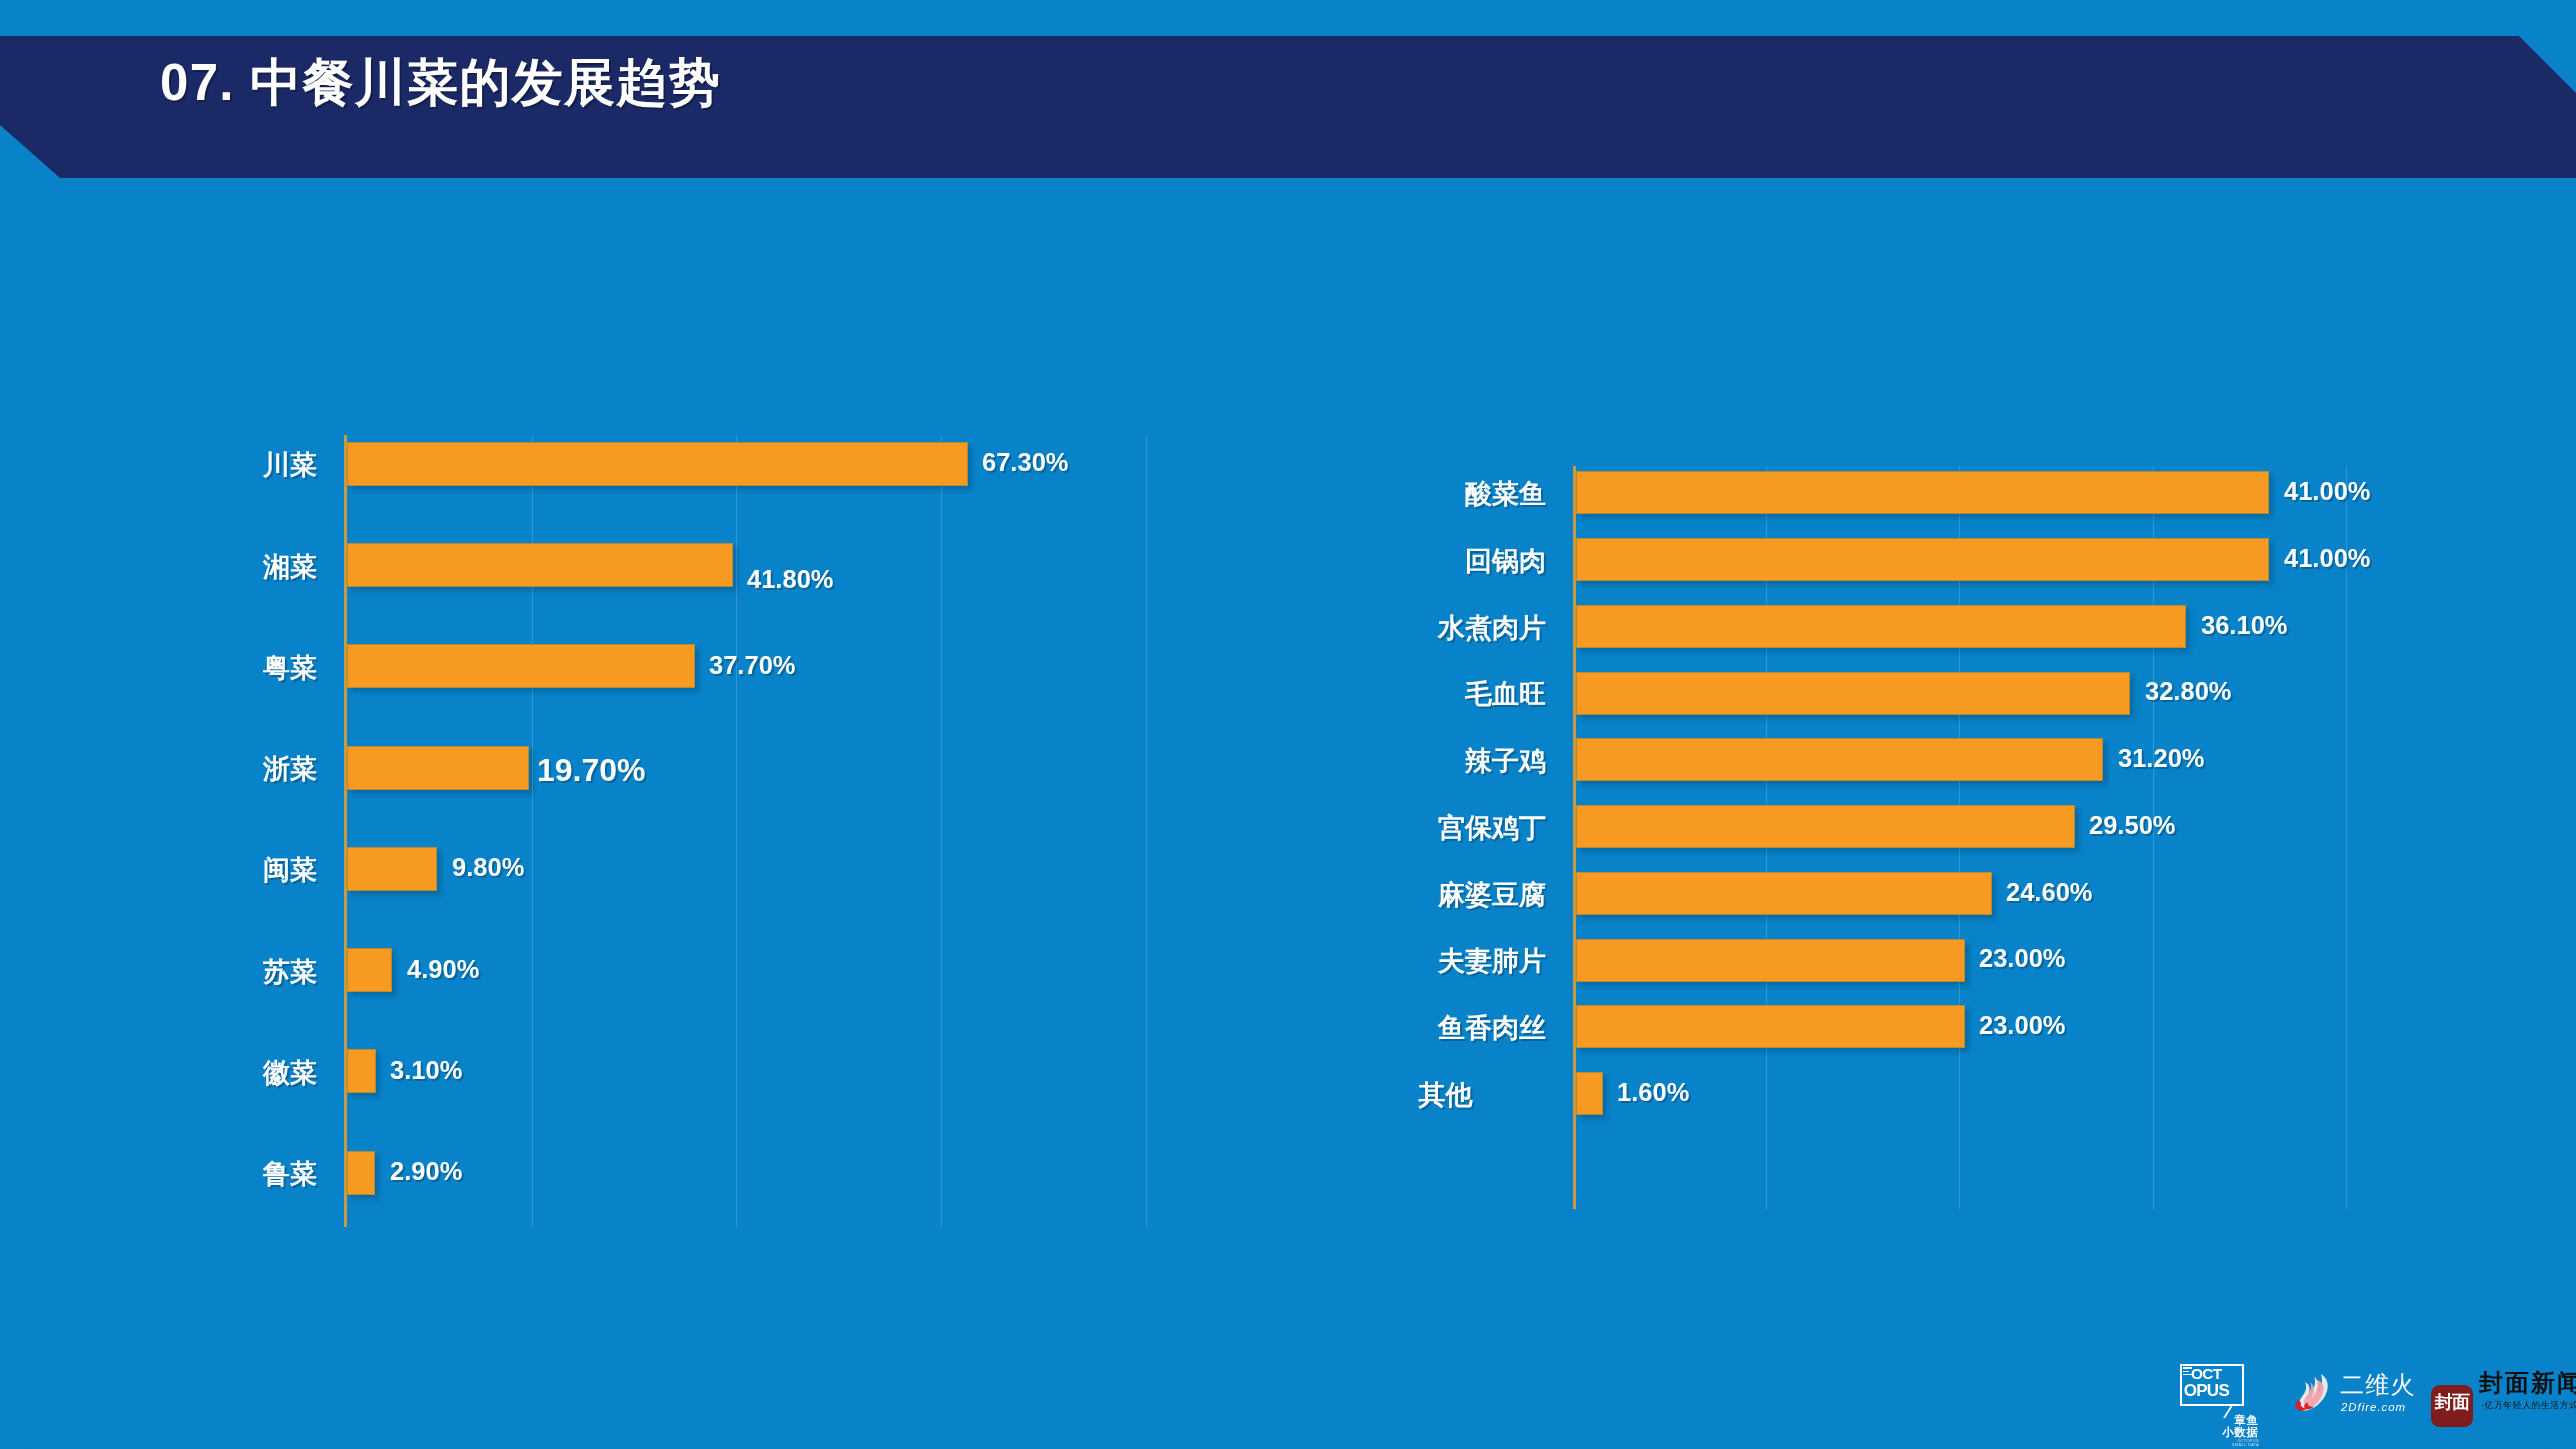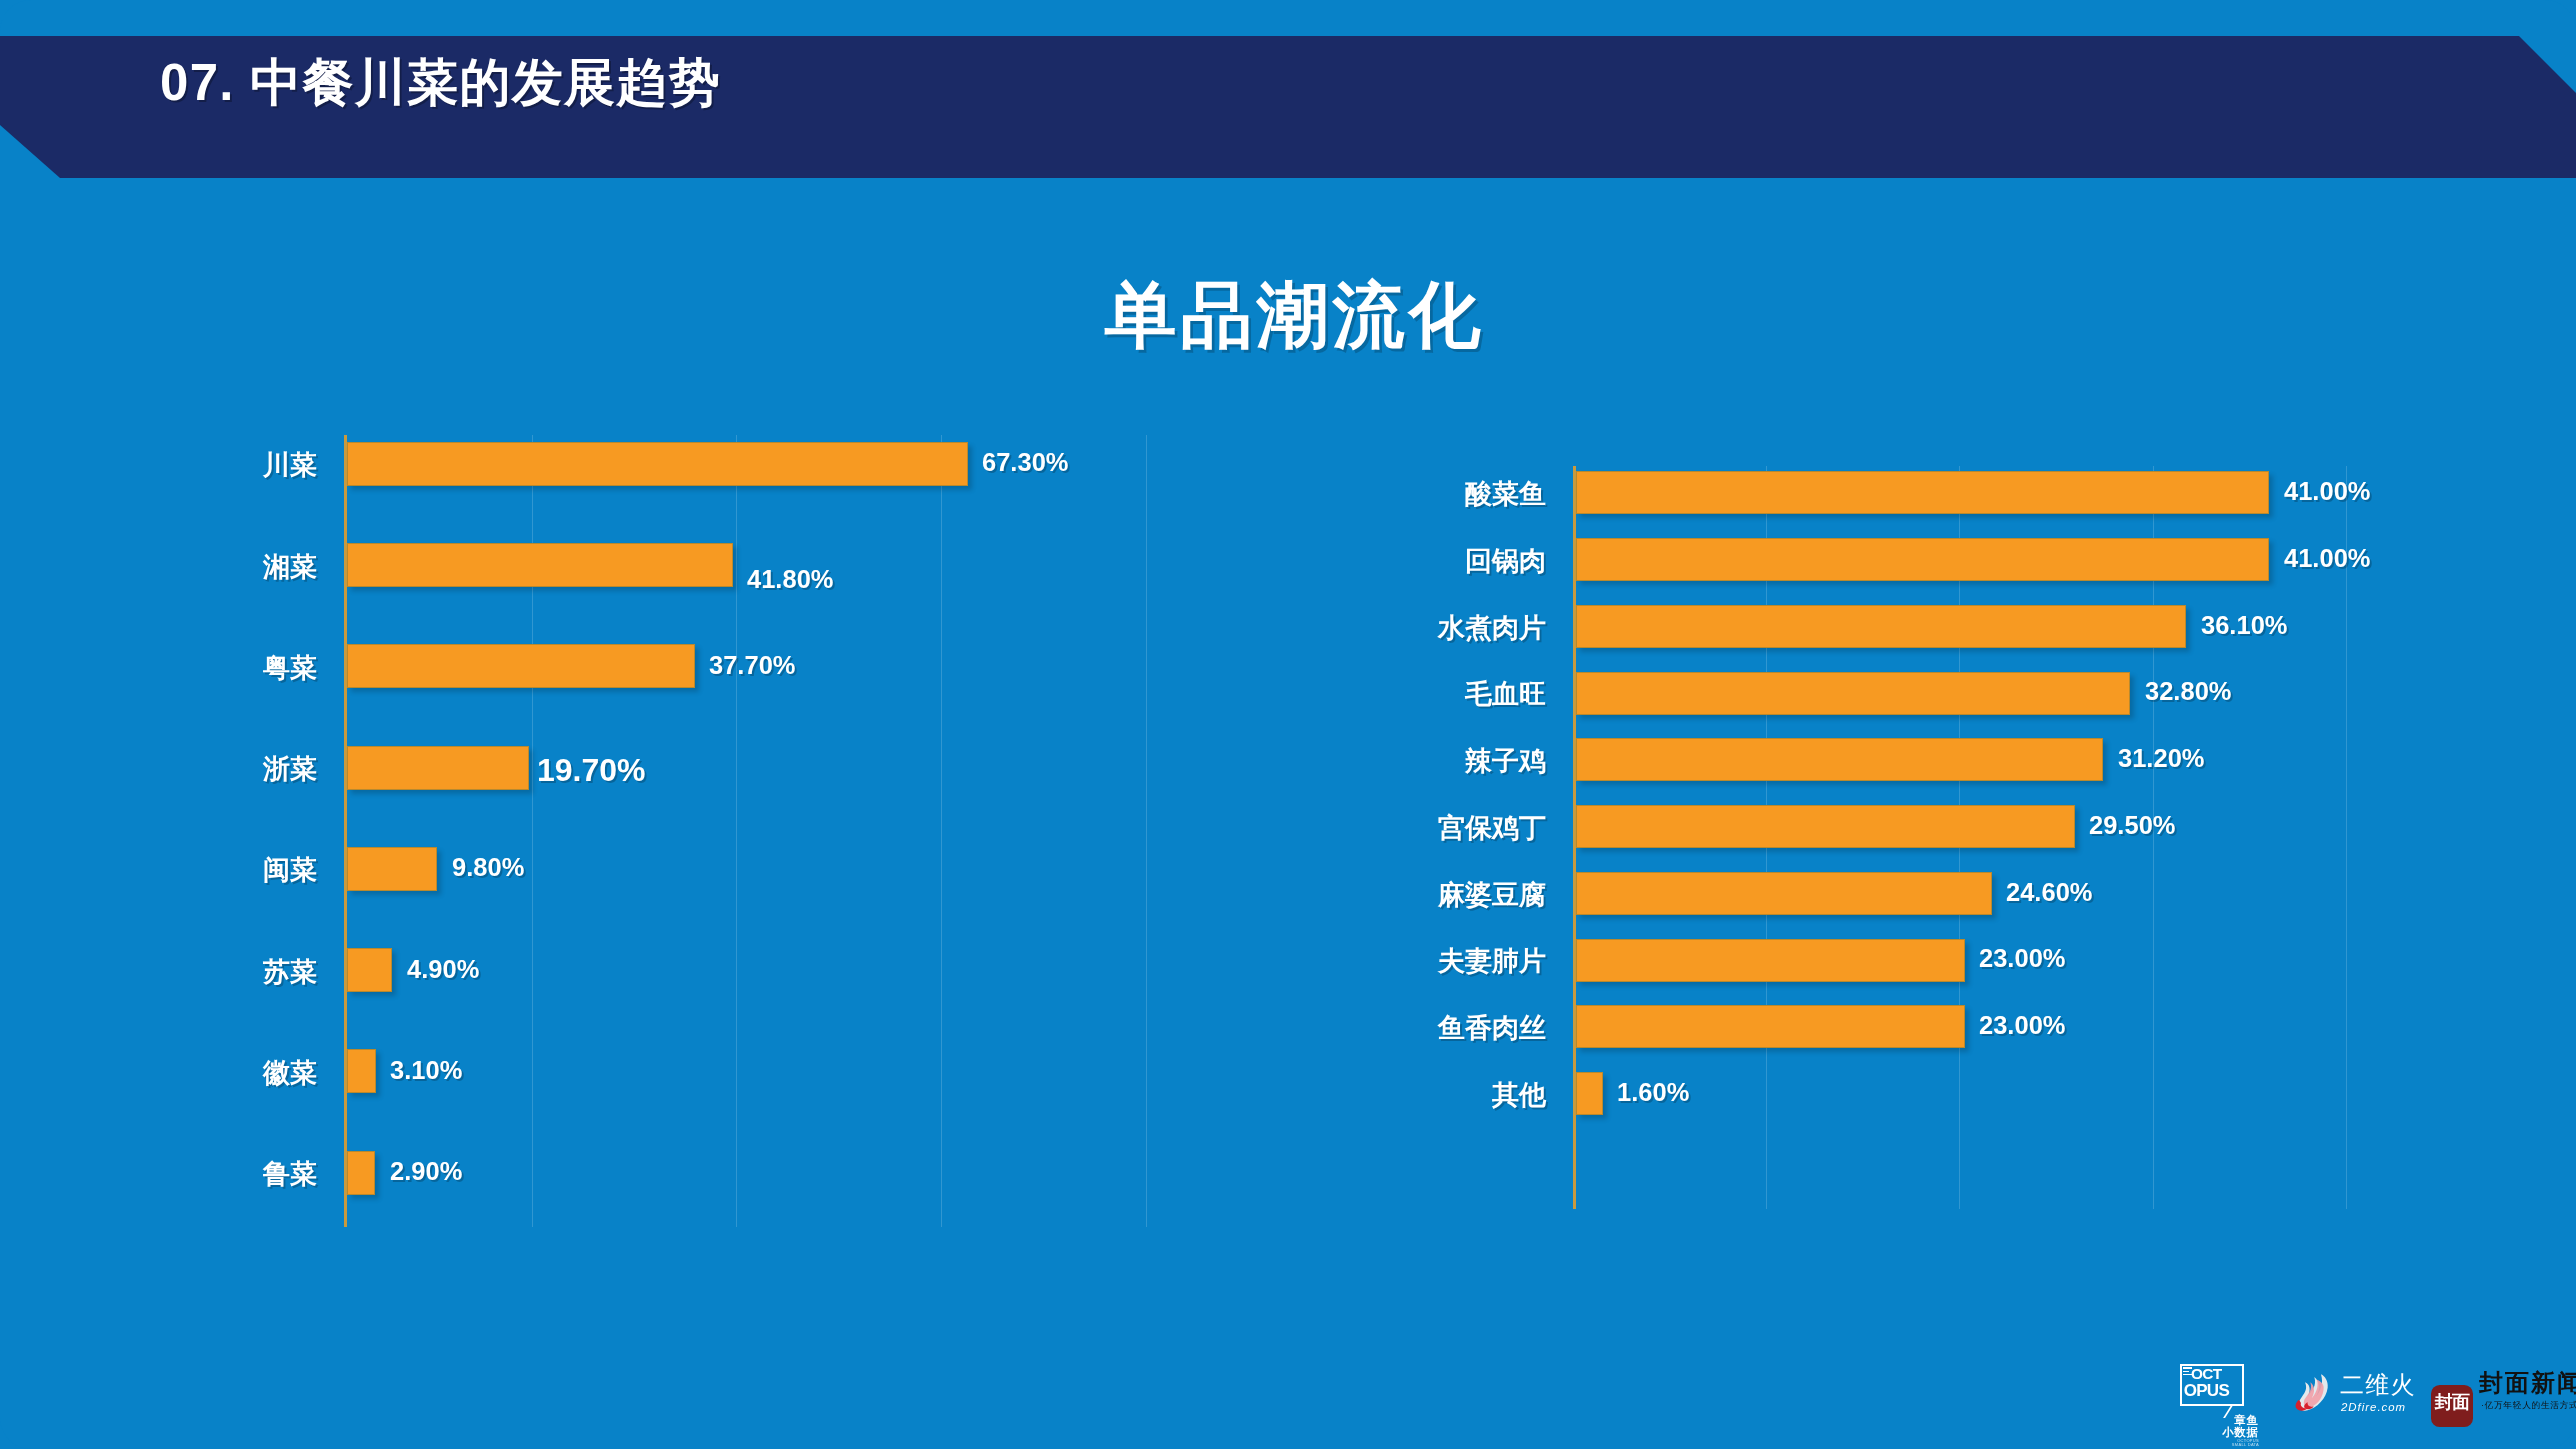--- a/index.html
+++ b/index.html
@@ -141,21 +141,20 @@
   }
 </style>
 </head>
 <body>
 
 <div id="slide">
 
   <div id="banner"></div>
   <div id="banner-title">07. 中餐川菜的发展趋势</div>
 
-  <div id="heading">单品潮流化</div>
 
   <div class="chart" id="chart-left" style="left:344px;top:435px;width:805px;height:818px;">
     <div class="plot" id="plot-left">
         <div class="grid" style="left: 188px; height: 792px;"></div>
         <div class="grid" style="left: 392px; height: 792px;"></div>
         <div class="grid" style="left: 597px; height: 792px;"></div>
         <div class="grid" style="left: 802px; height: 792px;"></div>
         <div class="axis" style="left: 0px; height: 792px;"></div>
         <div class="bar" style="left: 2.7px; top: 6.7px; width: 621px; height: 44px;"></div>
         <div class="cat-label" style="width: 174px; left: -201px; top: 12.2px; font-size: 27px;">川菜</div>
@@ -212,21 +211,21 @@
         <div class="bar" style="left: 2.7px; top: 406px; width: 416px; height: 43px;"></div>
         <div class="cat-label" style="width: 201px; left: -228px; top: 411px; font-size: 27px;">麻婆豆腐</div>
         <div class="val-label" style="left: 433px; top: 412px; font-size: 25.5px;">24.60%</div>
         <div class="bar" style="left: 2.7px; top: 473px; width: 389px; height: 43px;"></div>
         <div class="cat-label" style="width: 201px; left: -228px; top: 477px; font-size: 27px;">夫妻肺片</div>
         <div class="val-label" style="left: 406px; top: 478px; font-size: 25.5px;">23.00%</div>
         <div class="bar" style="left: 2.7px; top: 539px; width: 389px; height: 43px;"></div>
         <div class="cat-label" style="width: 201px; left: -228px; top: 544px; font-size: 27px;">鱼香肉丝</div>
         <div class="val-label" style="left: 406px; top: 545px; font-size: 25.5px;">23.00%</div>
         <div class="bar" style="left: 2.7px; top: 606px; width: 27px; height: 43px;"></div>
-        <div class="cat-label" style="width: 201px; left: -228px; top: 611px; font-size: 27px;">其他</div>
+        <div class="cat-label" style="width: 201px; left: -228px; top: 611px; font-size: 27px; text-align: center;">其他</div>
         <div class="val-label" style="left: 44px; top: 612px; font-size: 25.5px;">1.60%</div>
       </div>
   </div>
 
   <div id="footer">
 
     <div class="logo" id="logo-octopus">
       <div id="octo-bubble"></div>
       <div id="octo-tail"></div>
       <div id="octo-dots">

